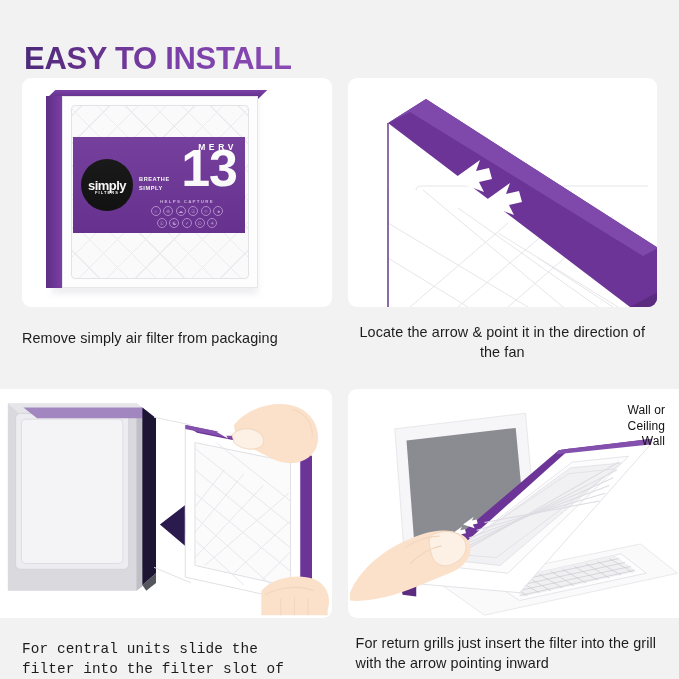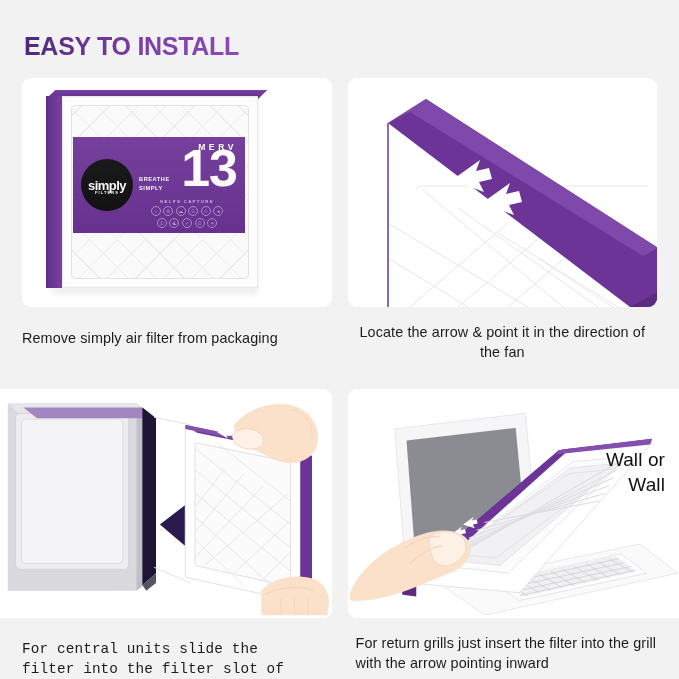--- a/index.html
+++ b/index.html
@@ -6,22 +6,22 @@
   body{
     width:679px;height:679px;overflow:hidden;
     background:#f2f2f2;
     font-family:"Liberation Sans", sans-serif;
     -webkit-font-smoothing:antialiased;
   }
   .page{position:relative;width:679px;height:679px;}
 
   
   .title{
-    position:absolute;left:24px;top:32px;
-    font-size:25px;font-weight:700;letter-spacing:-0.3px;
+    position:absolute;left:24px;top:41px;
+    font-size:31px;font-weight:700;letter-spacing:-0.3px;
     background:linear-gradient(100deg,#4a2a7a 0%,#5f2f86 18%,#7b3fa8 55%,#8a4bb5 100%);
     -webkit-background-clip:text;background-clip:text;
     color:#6a339b;-webkit-text-fill-color:transparent;
     white-space:nowrap;
   }
 
   
   .grid{position:absolute;left:0;top:78px;width:679px;}
   .row{display:flex;width:679px;}
   .cell{width:339.5px;box-sizing:border-box;}
@@ -118,21 +118,21 @@
   }
 
   
   .p2{position:absolute;inset:0;}
   .p2 svg{position:absolute;left:0;top:0;}
 
   
   .pfull{position:absolute;left:0;top:0;width:100%;height:100%;}
   .grilltext{
     position:absolute;right:14px;top:14px;width:110px;text-align:right;
-    font-size:19px;line-height:1.32;color:#111;letter-spacing:.1px;margin-top:44px;
+    font-size:12px;line-height:1.32;color:#111;letter-spacing:.1px;
   }
 </style>
 </head>
 <body>
 
 <div class="page">
 
   <div class="title">EASY TO INSTALL</div>
 
   <div class="grid">
@@ -373,20 +373,21 @@
 
             <g>
               <path d="M2 206 C14 178 44 156 76 146 C98 139 118 142 124 154 C130 166 120 180 104 186 L70 200 C46 210 20 216 2 214 Z" fill="#fbe0ca"></path>
               <path d="M88 146 C102 140 116 144 120 154 C124 164 116 174 104 178 C96 180 88 176 86 168 C84 158 80 150 88 146 Z" fill="#fdf0e4" stroke="#f0d6bf" stroke-width="1"></path>
               <path d="M58 160 C70 152 82 148 94 148" fill="none" stroke="#f0d6bf" stroke-width="1.2"></path>
               <path d="M64 176 C74 166 84 160 96 158" fill="none" stroke="#f0d6bf" stroke-width="1.2"></path>
             </g>
           </svg>
           <div class="grilltext">
             <div>Wall or</div>
+            <div>Ceiling</div>
             <div>Wall</div>
           </div>
         </div>
         <div class="cap-wrap right">
           <div class="caption">For return grills just insert the filter into the grill with the arrow pointing inward</div>
         </div>
       </div>
     </div>
 
   </div>

